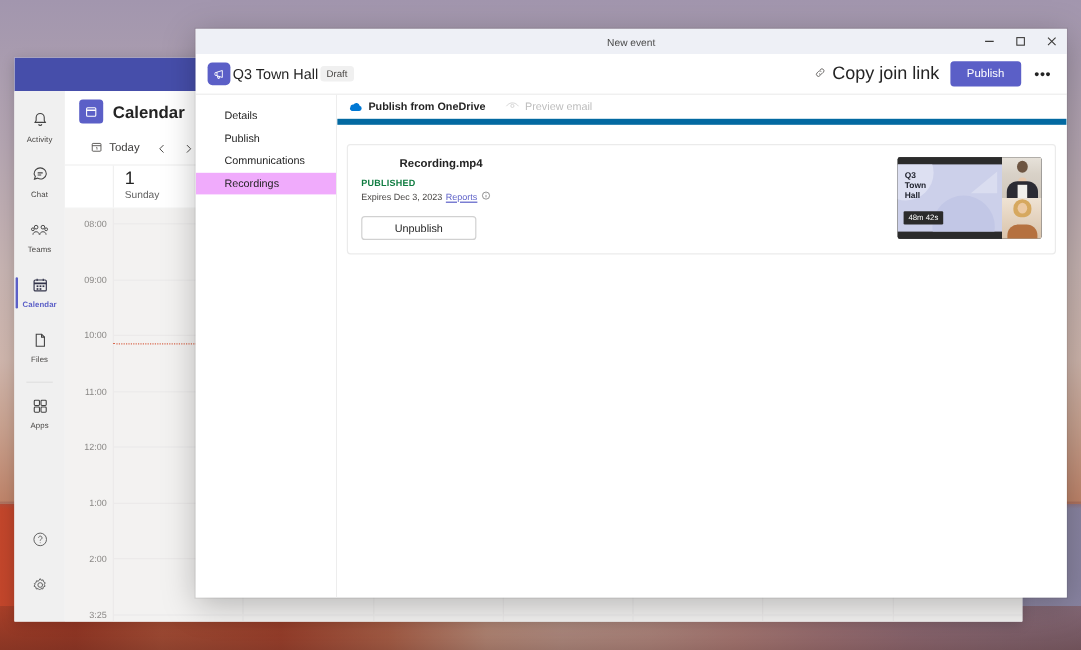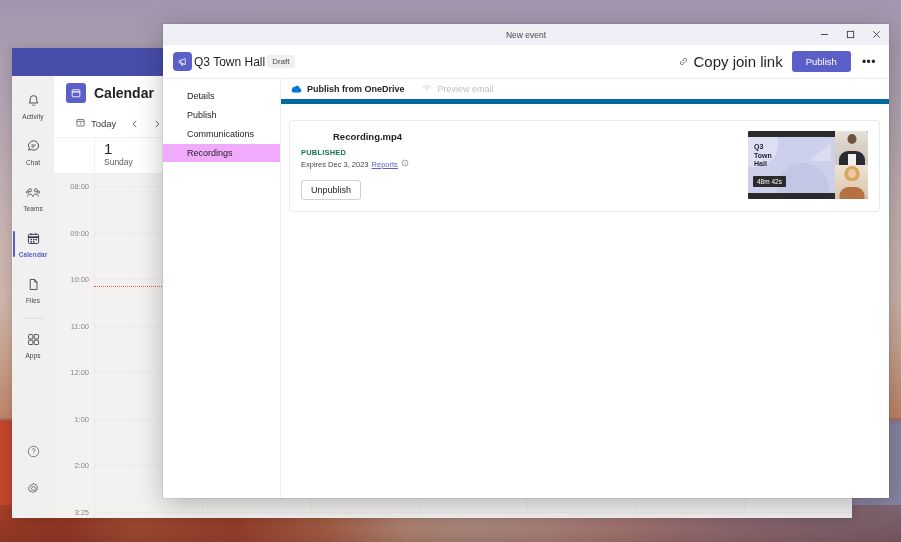--- a/index.html
+++ b/index.html
@@ -297,21 +297,21 @@
   #rec-filename { font-size: 9.5px; font-weight: bold; color: #242424; padding-left: 32px; }
   #rec-status { font-size: 7.5px; color: #107c41; font-weight: bold; margin-top: 6px; letter-spacing: .2px; }
   #rec-expires-row {
     display: flex; align-items: center; gap: 3px;
     font-size: 7.5px; color: #484644; margin-top: 2px;
   }
   #rec-extend { color: #5b5fc7; text-decoration: underline; }
   #unpublish-btn {
     margin-top: 11px;
     background: #fff; border: 1px solid #d1d1d1;
-    border-radius: 3px; padding: 4px 9px;
+    border-radius: 3px; padding: 4px 27px;
     font-size: 9px; color: #242424;
     font-family: "Liberation Sans", sans-serif;
     cursor: pointer;
   }
 
   
   #rec-thumb {
     width: 120px; height: 68px;
     flex: none;
     display: flex;

